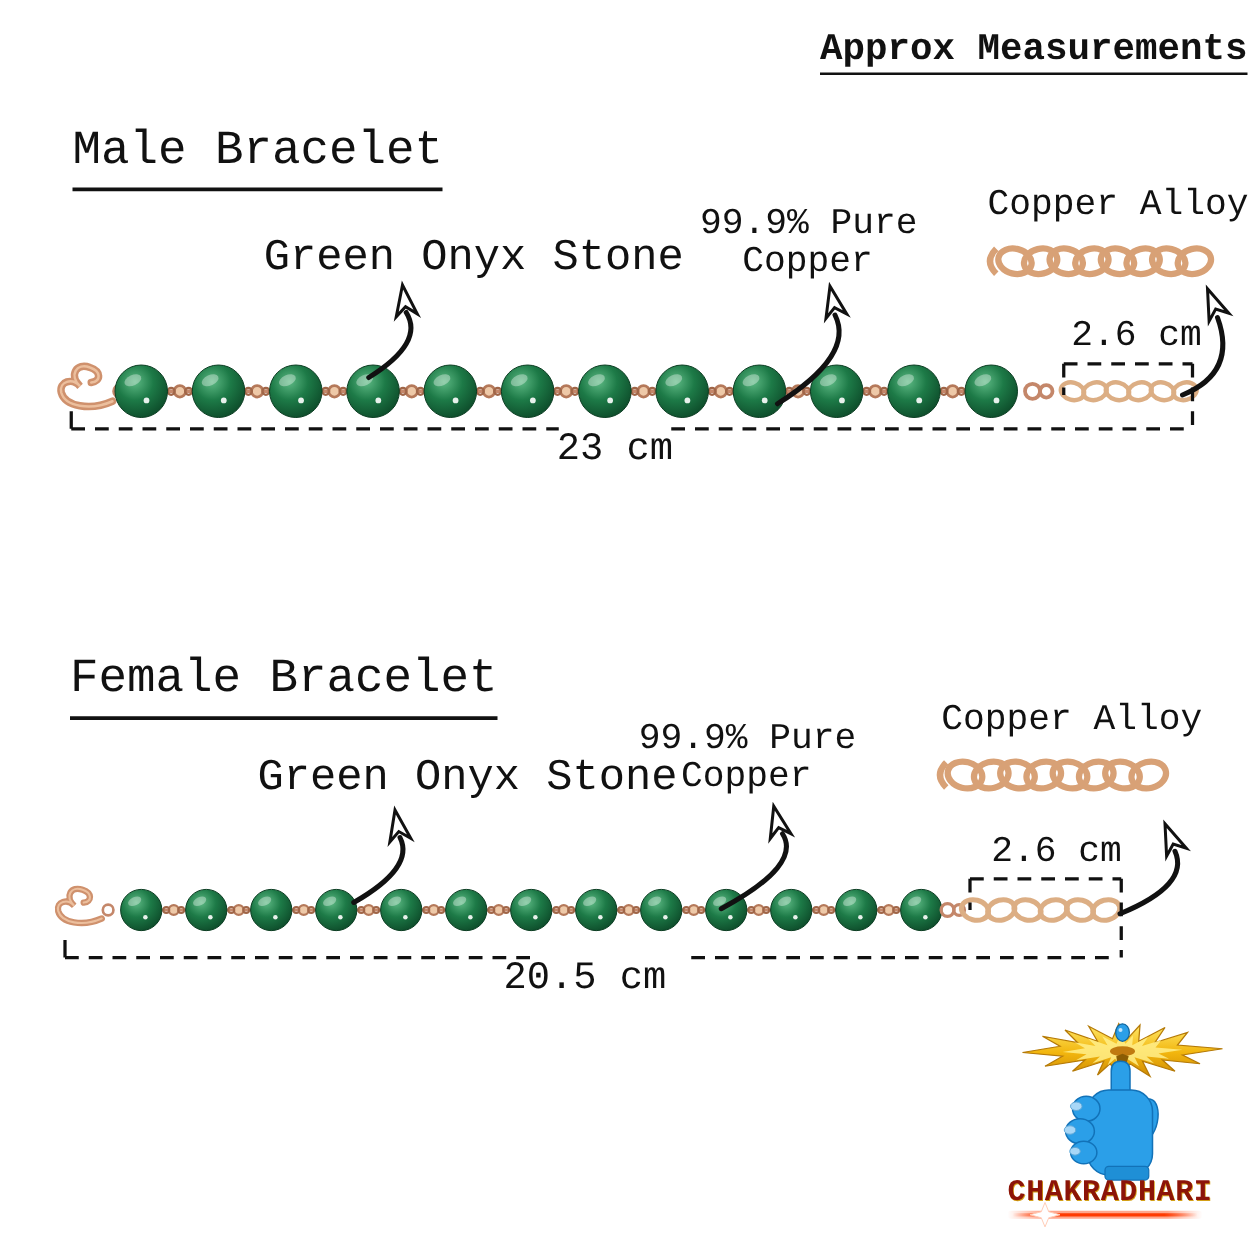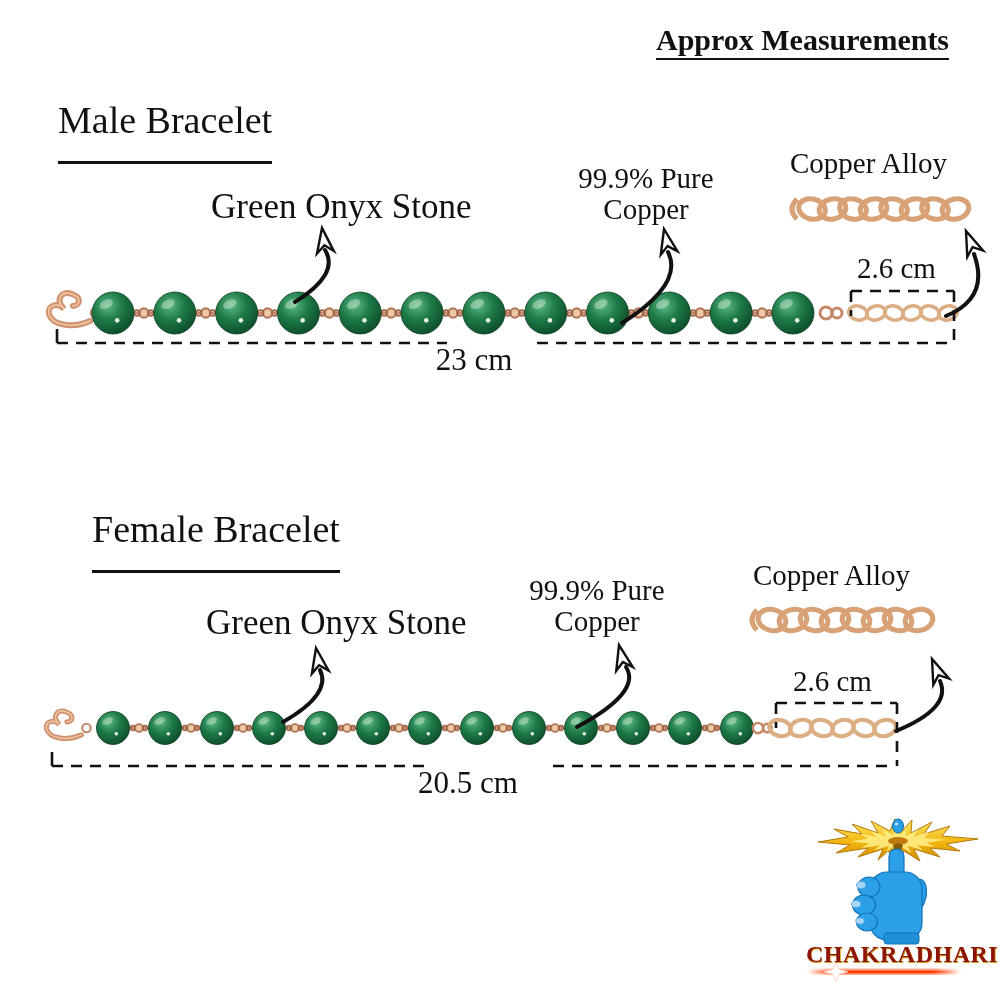--- a/index.html
+++ b/index.html
@@ -1,24 +1,24 @@
 <!DOCTYPE html>
 <html><head>
 <meta charset="utf-8">
 <style>
   html,body{margin:0;padding:0;background:#fff;}
   #canvas{position:relative;width:1000px;height:1000px;background:#fff;overflow:hidden;
-          font-family:Liberation Serif, serif;color:#111;}
+          font-family:Liberation Mono, monospace;color:#111;}
   #art{position:absolute;left:0;top:0;width:1000px;height:1000px;}
   .lbl{position:absolute;white-space:nowrap;color:#111;line-height:1.08;}
   .f28{font-size:35px;}
   .f29{font-size:29px;}
   .f31{font-size:31px;}
   .heading{font-size:38px;}
-  .heading .ul{display:inline-block;border-bottom:3px solid #111;padding-bottom:20px;}
+  .heading .ul{display:inline-block;border-bottom:3px solid #111;padding-bottom:9px;}
   .approx{font-size:30px;font-weight:600;}
   .approx .ul{display:inline-block;border-bottom:2.5px solid #111;padding-bottom:2px;}
   .center-block{text-align:center;margin-top:16px;}
   .brand{position:absolute;left:806px;top:941px;width:160px;text-align:left;
          font-size:24px;font-weight:700;letter-spacing:.5px;color:#8c1408;
          text-shadow:0.6px 0.6px 0 #d4a017;}
 </style>
 </head>
 <body>
 
@@ -336,23 +336,23 @@
   <div class="lbl heading" style="left:58px;top:100px;">
     <span class="ul">Male Bracelet</span>
   </div>
   <div class="lbl f28" style="left:211px;top:188px;">Green Onyx Stone</div>
   <div class="lbl f29 center-block" style="left:560px;top:147px;width:172px;">
     <div>99.9% Pure</div>
     <div>Copper</div>
   </div>
   <div class="lbl f29" style="left:790px;top:148px;">Copper Alloy</div>
   <div class="lbl f29" style="left:857px;top:253px;">2.6 cm</div>
-  <div class="lbl f31 center-block" style="left:412px;top:327px;width:124px;">23 cm</div>
-
-  <div class="lbl heading" style="left:56px;top:509px;margin-left:36px;">
+  <div class="lbl f31 center-block" style="left:430px;top:327px;width:124px;">23 cm</div>
+
+  <div class="lbl heading" style="left:56px;top:523px;">
     <span class="ul">Female Bracelet</span>
   </div>
   <div class="lbl f29 center-block" style="left:511px;top:559px;width:172px;">
     <div>99.9% Pure</div>
     <div>Copper</div>
   </div>
   <div class="lbl f29" style="left:753px;top:560px;">Copper Alloy</div>
   <div class="lbl f28" style="left:206px;top:604px;">Green Onyx Stone</div>
   <div class="lbl f29" style="left:793px;top:666px;">2.6 cm</div>
   <div class="lbl f31 center-block" style="left:396px;top:750px;width:144px;">20.5 cm</div>

